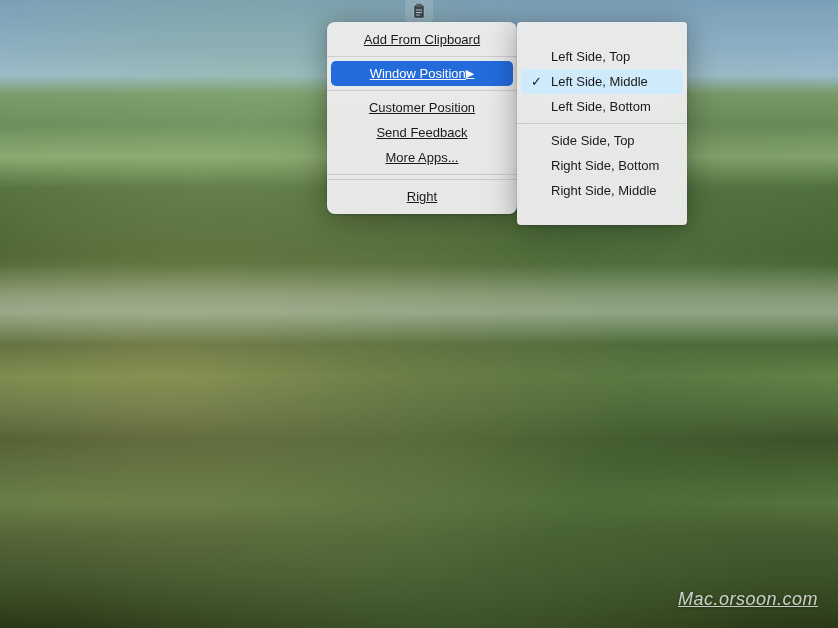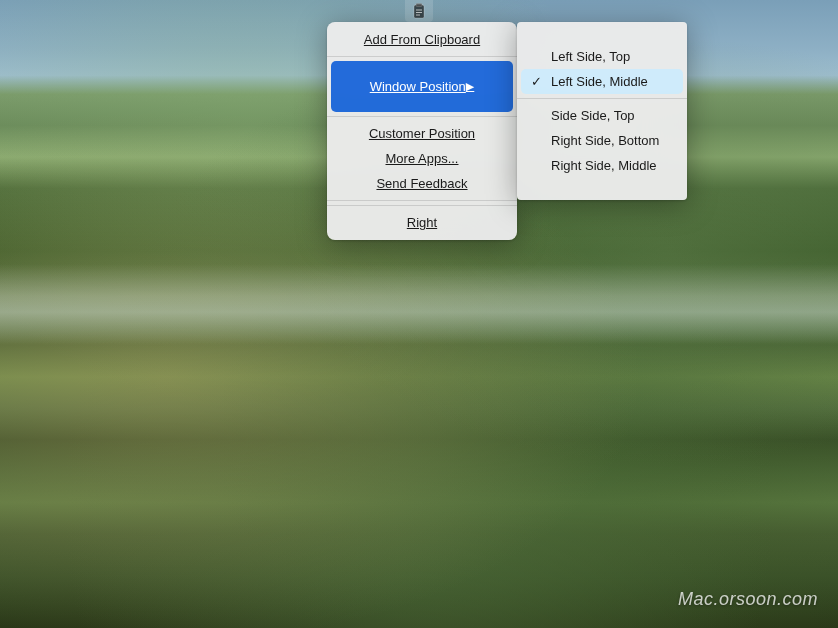--- a/index.html
+++ b/index.html
@@ -63,20 +63,21 @@
     .watermark {
       position: absolute;
       bottom: 18px;
       right: 20px;
       font-style: italic;
       font-size: 18px;
       color: rgba(255,255,255,0.75);
       font-weight: 400;
       letter-spacing: 0.5px;
       text-shadow: 0 1px 3px rgba(0,0,0,0.4);
+      text-decoration: underline;
     }
 
     
     .menubar-icon {
       position: absolute;
       top: 0;
       left: 50%;
       transform: translateX(-50%);
       width: 28px;
       height: 22px;
@@ -117,21 +118,21 @@
       justify-content: center;
       white-space: nowrap;
       text-decoration: underline;
     }
 
     .menu-item.highlighted {
       background: rgba(0,85,215,0.85);
       color: white;
       border-radius: 5px;
       margin: 0 4px;
-      padding: 18px 10px;
+      padding: 5px 10px;
     }
 
     .menu-item .shortcut {
       color: #888;
       font-size: 12px;
     }
 
     .menu-item .chevron {
       color: #555;
       font-size: 11px;
@@ -227,27 +228,27 @@
   </div>
 
 
   <div class="menu-divider"></div>
 
   <div class="menu-item">
     <span>Customer Position</span>
   </div>
 
   <div class="menu-item">
+    <span>Send Feedback</span>
+  </div>
+
+  <div class="menu-item">
     <span>More Apps...</span>
   </div>
 
-  <div class="menu-item">
-    <span>Send Feedback</span>
-  </div>
-
   <div class="menu-divider"></div>
 
 
   <div class="menu-divider"></div>
 
   <div class="menu-item">
     <span>Right</span>
   </div>
 
 </div>
@@ -257,20 +258,24 @@
   <div class="submenu-item no-check">
     <span class="check-mark">✓</span>
     <span>Left Side, Top</span>
   </div>
 
   <div class="submenu-item checked">
     <span class="check-mark">✓</span>
     <span>Left Side, Middle</span>
   </div>
 
+  <div class="submenu-item no-check">
+    <span class="check-mark">✓</span>
+    <span>Left Side, Bottom</span>
+  </div>
 
   <div class="submenu-divider"></div>
 
   <div class="submenu-item no-check">
     <span class="check-mark">✓</span>
     <span>Side Side, Top</span>
   </div>
 
   <div class="submenu-item no-check">
     <span class="check-mark">✓</span>

